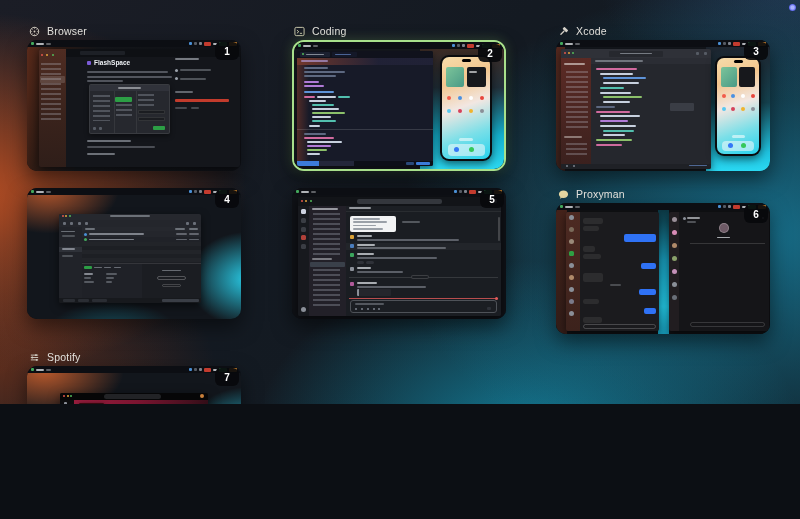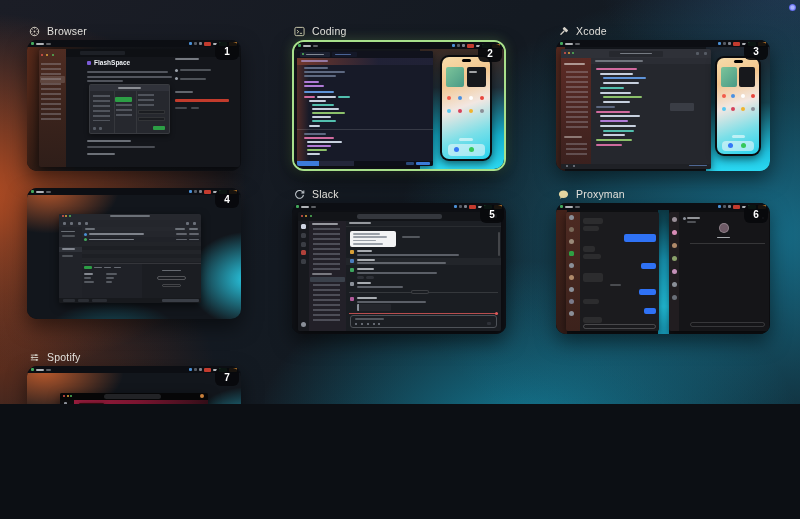--- a/index.html
+++ b/index.html
@@ -412,27 +412,20 @@
           <div class="a" style="left:13%;top:25%;width:8%;height:50%;background:#2a2d33;border-radius:1px"></div>
           <div class="a" style="left:23%;top:25%;width:11%;height:50%;background:#2a2d33;border-radius:1px"></div>
           <div class="a" style="right:2%;top:25%;width:26%;height:50%;background:#3a3e46;border-radius:1px"></div>
         </div>
       </div>
     </div>
   </div>
 </div>
 
 <div class="space" style="left:292px;top:188px">
-  <div class="slabel">
-    <svg viewBox="0 0 12 12">
-          <path d="M9.9 4A4.3 4.3 0 1 0 10.3 6.4" fill="none" stroke="#ccd2d8" stroke-width="1.1"></path>
-          <path d="M10.7 1.6v2.7H8" fill="none" stroke="#ccd2d8" stroke-width="1.1"></path>
-        </svg>
-    <span>Slack</span>
-  </div>
   <div class="card">
     <div class="badge">
           <span>5</span>
         </div>
     <div class="mbar">
           <span class="mi g"></span>
           <span class="mb w8"></span>
           <span class="mb w5"></span>
           <span class="sp"></span>
           <span class="mi bl"></span>

